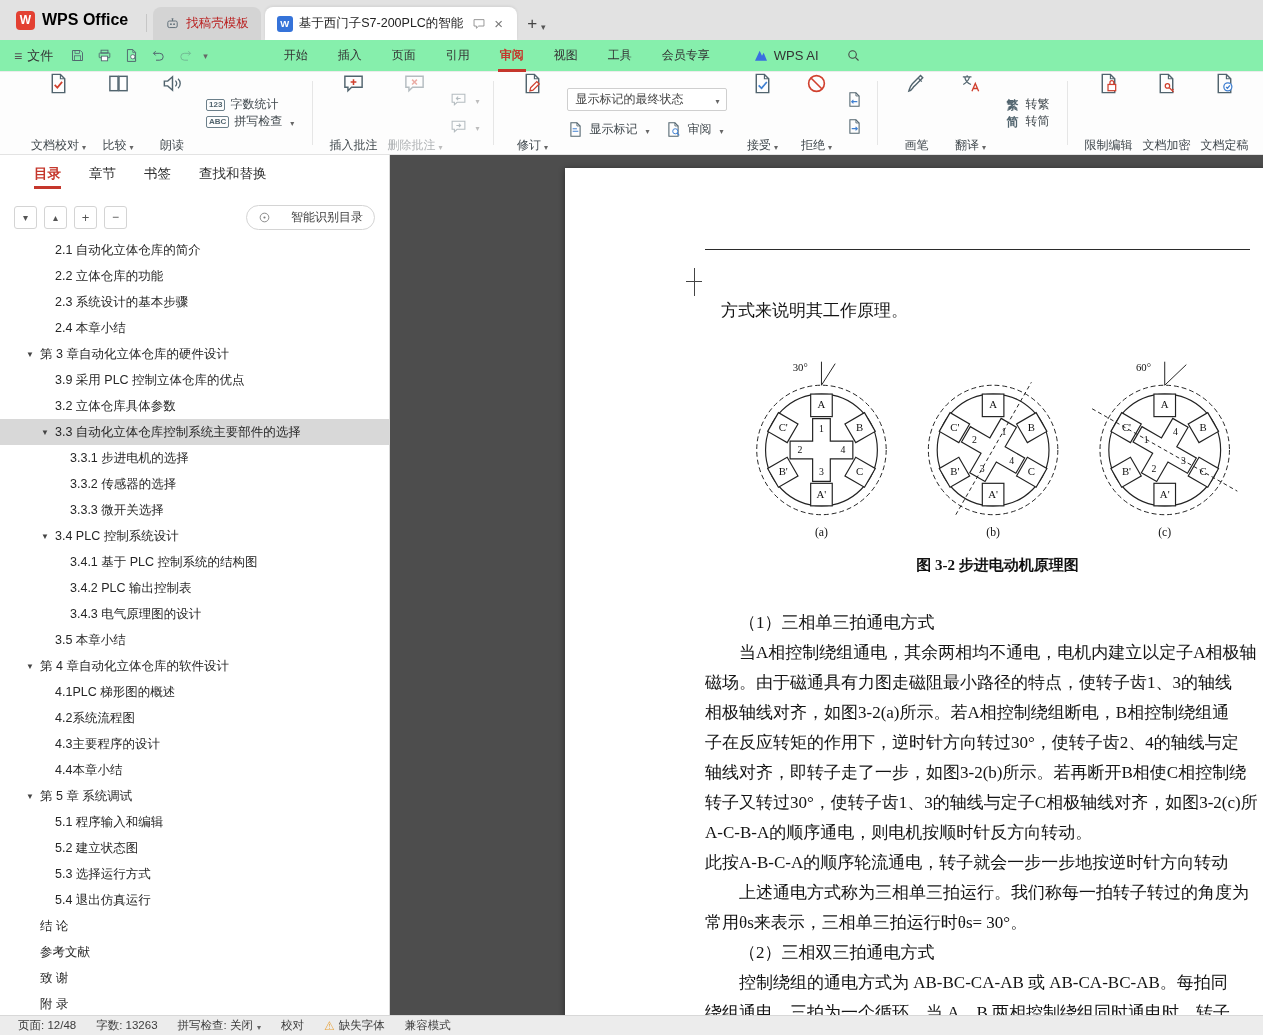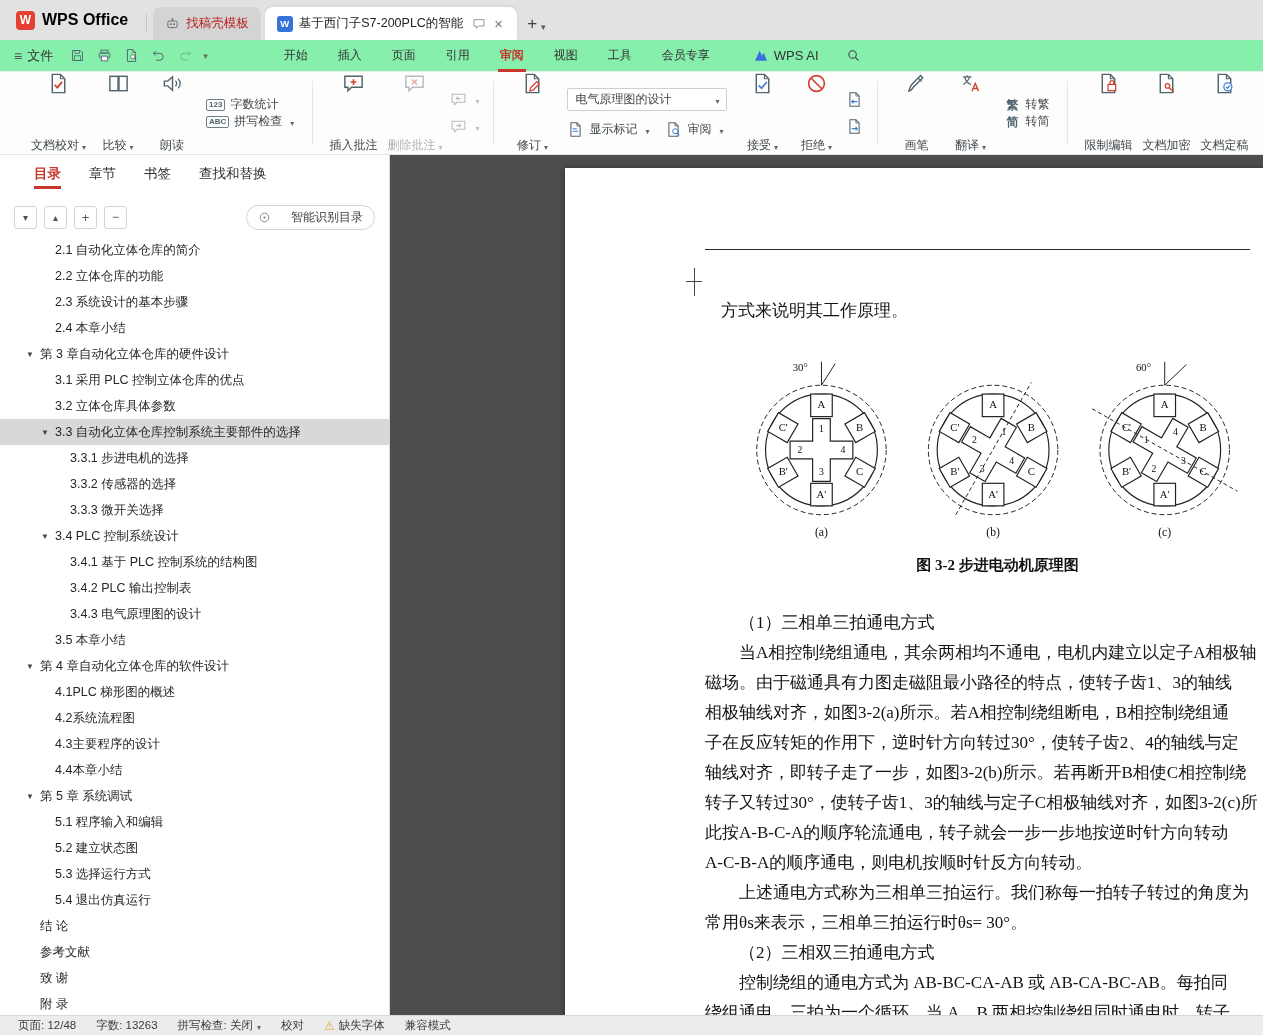--- a/index.html
+++ b/index.html
@@ -419,21 +419,21 @@
     <svg class="ic" viewBox="0 0 24 24">
         <use href="#i-revise"></use>
       </svg>
     <span class="rb-label">
         <span>修订</span>
         <span class="dd"></span>
       </span>
   </button>
   <div class="rb-col">
     <div class="combo">
-      <span>电气原理图的设计</span>
+      <span>显示标记的最终状态</span>
         <span class="dd"></span>
     </div>
     <div class="rb-row2">
       <button class="rb-mini">
         <svg class="ic" viewBox="0 0 24 24">
             <use href="#i-markpen"></use>
           </svg>
         <span>显示标记</span>
           <span class="dd"></span>
       </button>
@@ -579,21 +579,21 @@
 
       <div class="toc-row expandable lvl1">
         <span class="sp"></span>
         <span class="tri"></span>
         <span class="toc-label">第 3 章自动化立体仓库的硬件设计</span>
       </div>
 
       <div class="toc-row lvl2">
         <span class="sp"></span>
         <span class="tri"></span>
-        <span class="toc-label">3.1 采用 PLC 控制立体仓库的优点</span>
+        <span class="toc-label">3.9 采用 PLC 控制立体仓库的优点</span>
       </div>
 
       <div class="toc-row lvl2">
         <span class="sp"></span>
         <span class="tri"></span>
         <span class="toc-label">3.2 立体仓库具体参数</span>
       </div>
 
       <div class="toc-row selected expandable lvl2">
         <span class="sp"></span>
@@ -807,22 +807,22 @@
 
     <div class="bodytext">
 
     <div class="docline indent">（1）三相单三拍通电方式</div>
         <div class="docline indent">当A相控制绕组通电，其余两相均不通电，电机内建立以定子A相极轴</div>
         <div class="docline">磁场。由于磁通具有力图走磁阻最小路径的特点，使转子齿1、3的轴线</div>
         <div class="docline">相极轴线对齐，如图3-2(a)所示。若A相控制绕组断电，B相控制绕组通</div>
         <div class="docline">子在反应转矩的作用下，逆时针方向转过30°，使转子齿2、4的轴线与定</div>
         <div class="docline">轴线对齐，即转子走了一步，如图3-2(b)所示。若再断开B相使C相控制绕</div>
         <div class="docline">转子又转过30°，使转子齿1、3的轴线与定子C相极轴线对齐，如图3-2(c)所</div>
+        <div class="docline">A-C-B-A的顺序通电，则电机按顺时针反方向转动。</div>
         <div class="docline">此按A-B-C-A的顺序轮流通电，转子就会一步一步地按逆时针方向转动</div>
-        <div class="docline">A-C-B-A的顺序通电，则电机按顺时针反方向转动。</div>
         <div class="docline indent">上述通电方式称为三相单三拍运行。我们称每一拍转子转过的角度为</div>
         <div class="docline">常用θs来表示，三相单三拍运行时θs= 30°。</div>
         <div class="docline indent">（2）三相双三拍通电方式</div>
         <div class="docline indent">控制绕组的通电方式为 AB-BC-CA-AB 或 AB-CA-BC-AB。每拍同</div>
         <div class="docline">绕组通电，三拍为一个循环。当 A、B 两相控制绕组同时通电时，转子</div>
       </div>
   </div>
 </div>
 
 <div class="statusbar">

